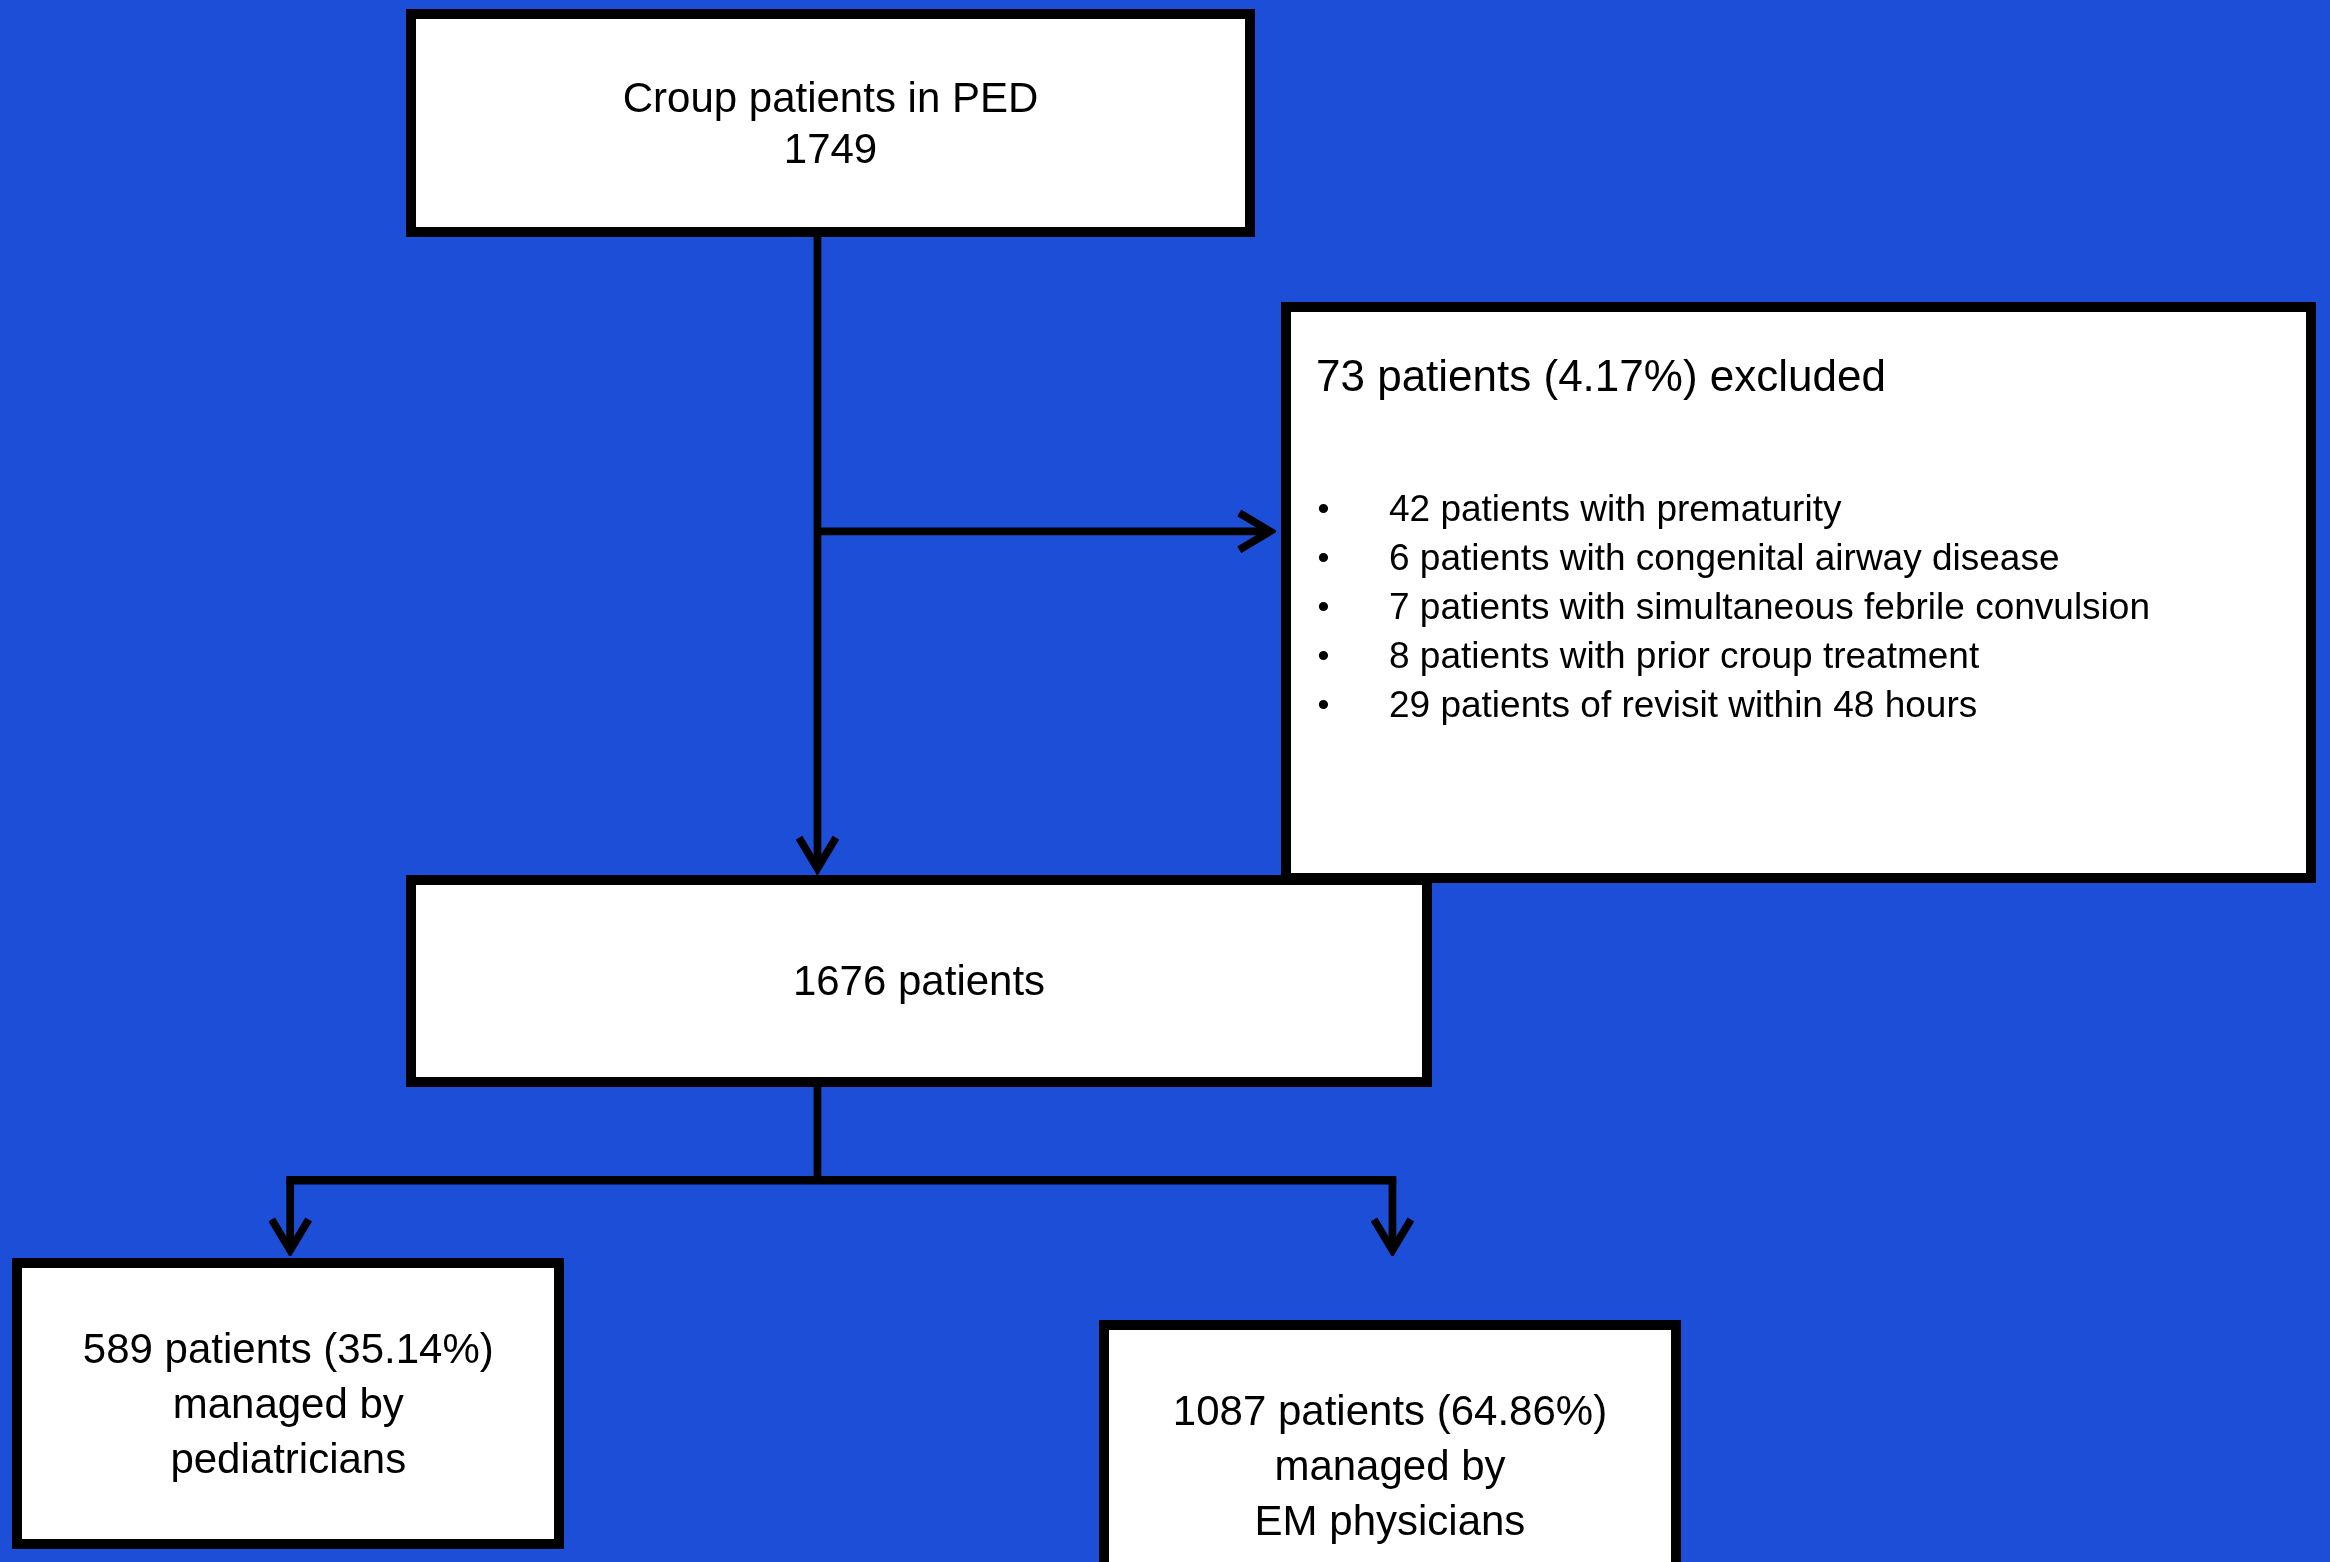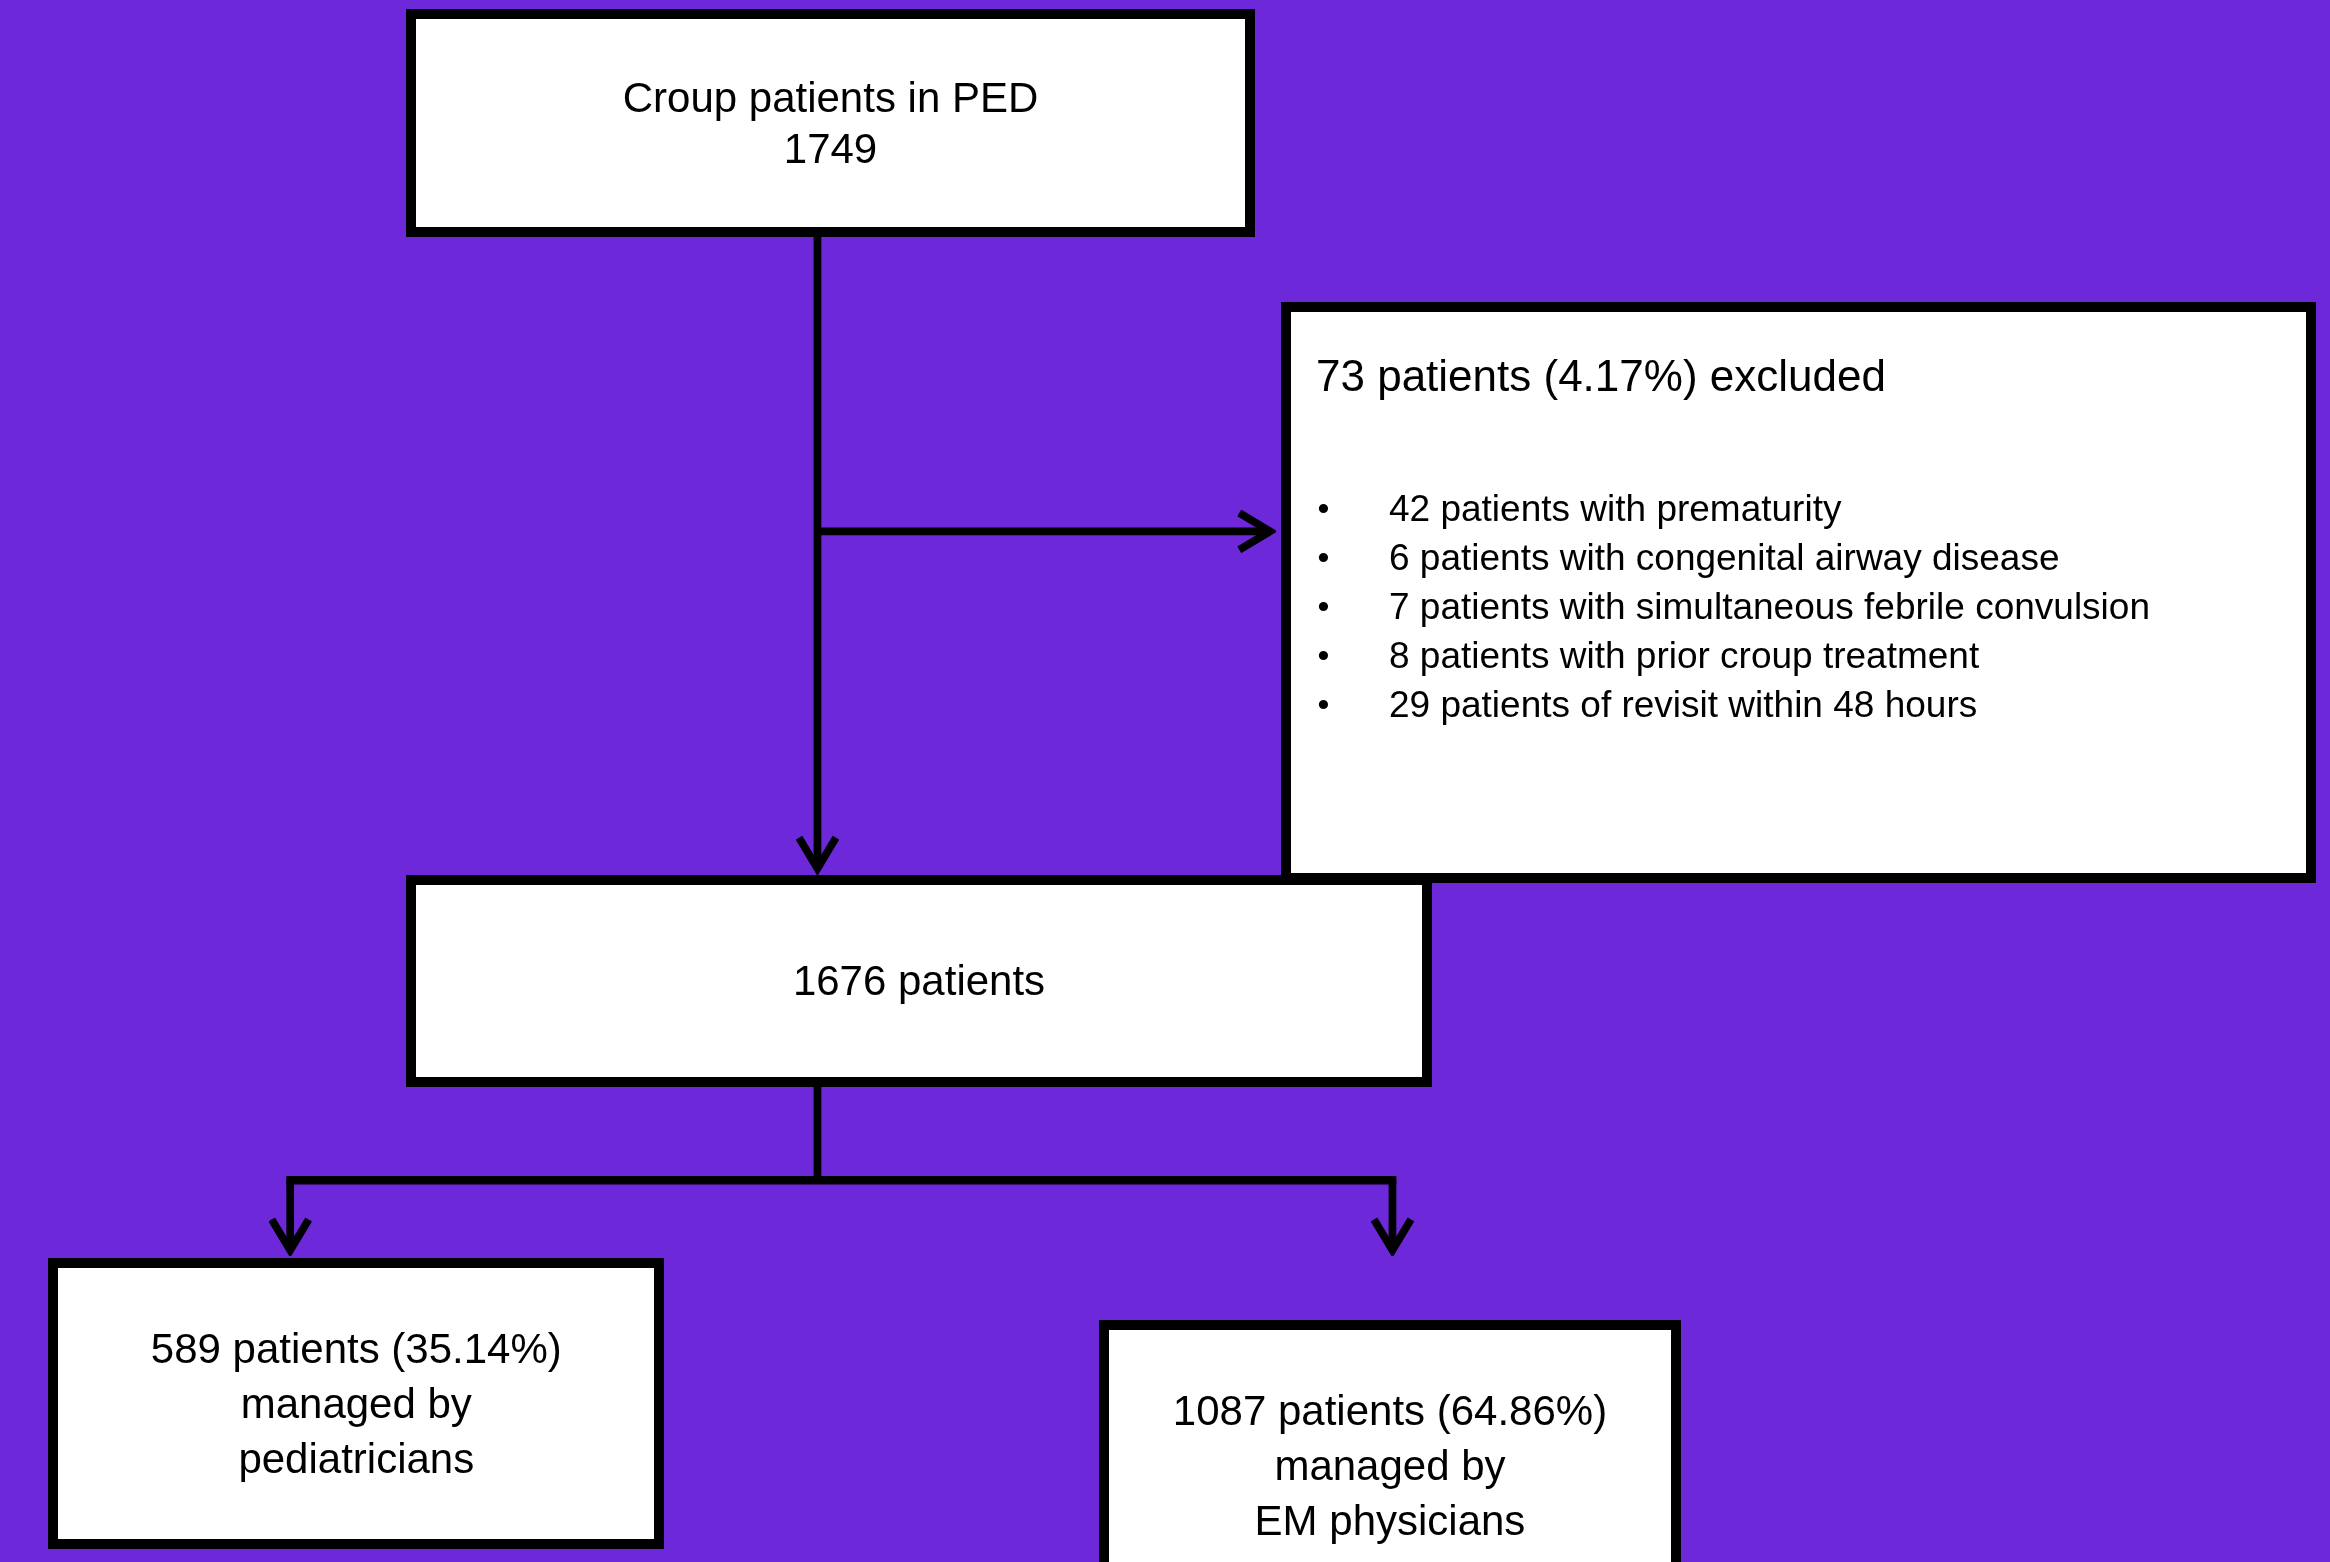--- a/index.html
+++ b/index.html
@@ -5,21 +5,21 @@
   html, body { margin: 0; padding: 0; }
   body {
     width: 2330px; height: 1563px;
     background: #ffffff;
     font-family: "Liberation Sans", sans-serif;
     color: #000000;
   }
   .canvas {
     position: relative;
     width: 2330px; height: 1563px;
-    background: #6d28d9;
+    background: #1d4ed8;
     overflow: hidden;
   }
   .connectors {
     position: absolute; left: 0; top: 0;
     width: 2330px; height: 1563px;
     pointer-events: none;
   }
   .node {
     position: absolute;
     box-sizing: border-box;
@@ -29,21 +29,21 @@
     flex-direction: column;
     align-items: center;
     justify-content: center;
     text-align: center;
     font-size: 42px;
     line-height: 54px;
     color: #000000;
   }
   .node-top      { left: 406px;  top: 9.2px;   width: 849px; height: 228px; line-height: 51px; }
   .node-enrolled { left: 406px;  top: 875px; width: 1026px; height: 212px; }
-  .node-ped      { left: 12.3px;   top: 1258px; width: 616px;  height: 291px; line-height: 55px; margin-left: 36px; }
+  .node-ped      { left: 12.3px;   top: 1258px; width: 552px;  height: 291px; line-height: 55px; }
   .node-em       { left: 1099px; top: 1320px; width: 582px;  height: 291px; line-height: 55px; }
   .node-excluded {
     left: 1281px; top: 302px; width: 1035px; height: 581px;
     align-items: stretch;
     justify-content: flex-start;
     text-align: left;
     padding: 35px 23px 23px 25px;
   }
   .ex-title {
     font-size: 44px;

